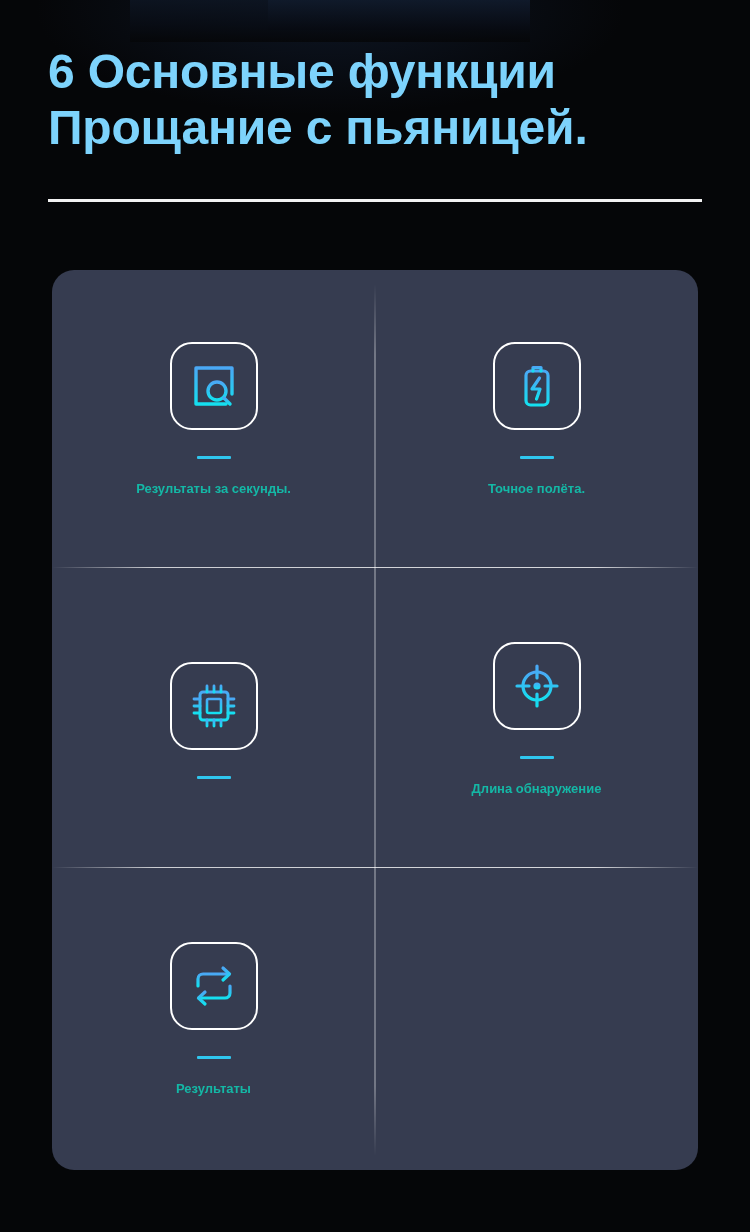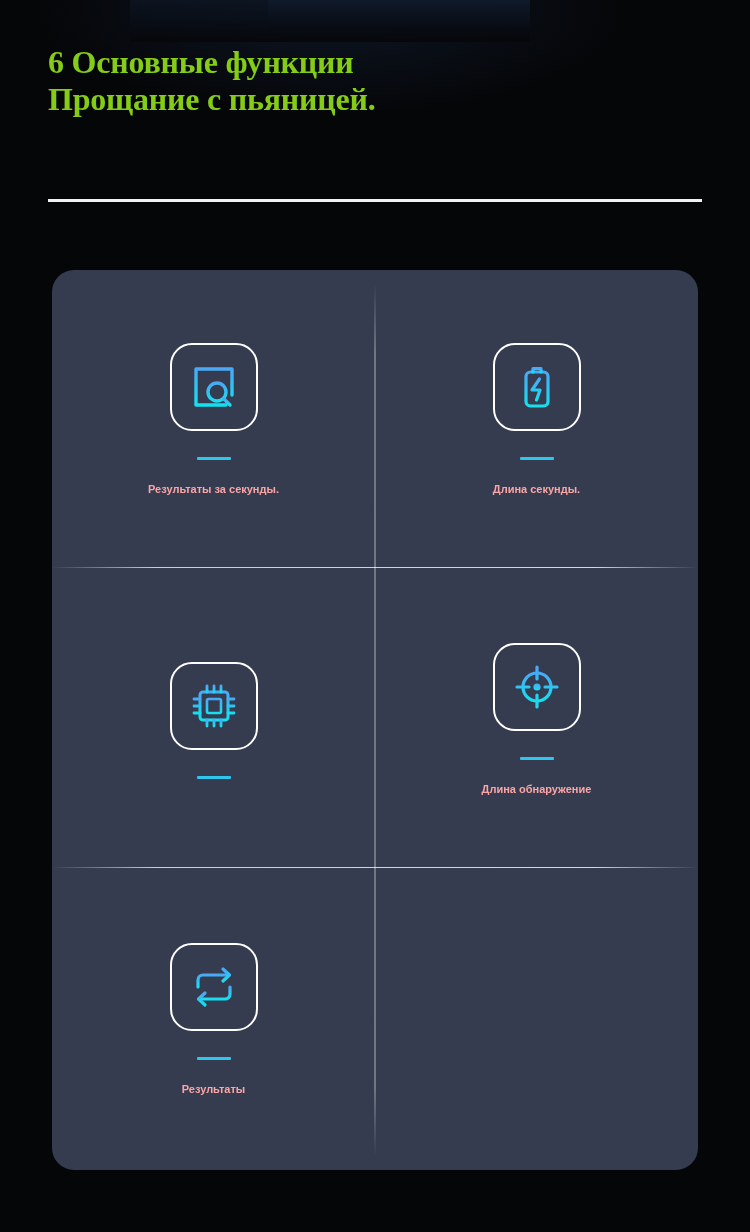--- a/index.html
+++ b/index.html
@@ -21,22 +21,22 @@
     opacity:.9;
   }
   .bg-glow{
     position:absolute; left:0; top:0; width:750px; height:230px;
     background:radial-gradient(ellipse 420px 150px at 330px 10px, rgba(20,34,58,.55), rgba(0,0,0,0) 70%);
   }
 
   
   .header{ position:absolute; left:48px; top:44px; width:660px; }
   .title{
-    color:#84cc16; font-size:32px; font-weight:700; line-height:1.17;
-    letter-spacing:-0.2px; white-space:pre-line;font-family:Liberation Serif, serif;
+    color:#7dd3fc; font-size:48px; font-weight:700; line-height:1.17;
+    letter-spacing:-0.2px; white-space:pre-line;
   }
   .rule{
     position:absolute; left:48px; top:199px; width:654px; height:3px;
     background:#f2f2f2;
   }
 
   
   .card{
     position:absolute; left:52px; top:270px; width:646px; height:900px;
     background:#363c50; border-radius:22px; overflow:hidden;
@@ -69,21 +69,21 @@
 
   .icon-box{
     width:88px; height:88px; border:2px solid #ffffff; border-radius:22px;
     display:flex; align-items:center; justify-content:center;
   }
   .icon-box svg{ display:block; }
   .dash{
     width:34px; height:3px; background:#2fc6ee; margin-top:26px; border-radius:1px;
   }
   .label{
-    margin-top:22px; color:#fca5a5; font-size:11px; font-weight:700;
+    margin-top:22px; color:#14b8a6; font-size:13px; font-weight:700;
     text-align:center; line-height:1.28; white-space:pre-line;
   }
 </style>
 </head>
 <body>
 
 <div class="bg-glow"></div>
 <div class="bg-panel"></div>
 <div class="bg-panel2"></div>
 
@@ -132,21 +132,21 @@
                   <stop offset="1" stop-color="#14e0f0"></stop>
               </linearGradient>
             </defs>
             <rect x="15" y="11" width="22" height="34" rx="4.5" stroke="url(#g2)" stroke-width="3.2"></rect>
             <path d="M22 11V7.5h8V11" stroke="url(#g2)" stroke-width="3.2" stroke-linecap="round" stroke-linejoin="round"></path>
             <path d="M28.5 18l-7.5 11h8l-3.5 10" stroke="url(#g2)" stroke-width="3.2" stroke-linecap="round" stroke-linejoin="round" fill="none"></path>
           </svg>
         </span>
       </div>
       <div class="dash"></div>
-      <div class="label">Длина секунды.</div>
+      <div class="label">Точное полёта.</div>
     </div>
 
     <div class="cell">
       <div class="icon-box">
         <span>
           <svg width="52" height="52" viewBox="0 0 52 52" fill="none">
             <defs>
               <linearGradient id="g3" x1="0" y1="0" x2="0" y2="1">
                 <stop offset="0" stop-color="#4aa8f5"></stop>
                   <stop offset="1" stop-color="#14e0f0"></stop>

